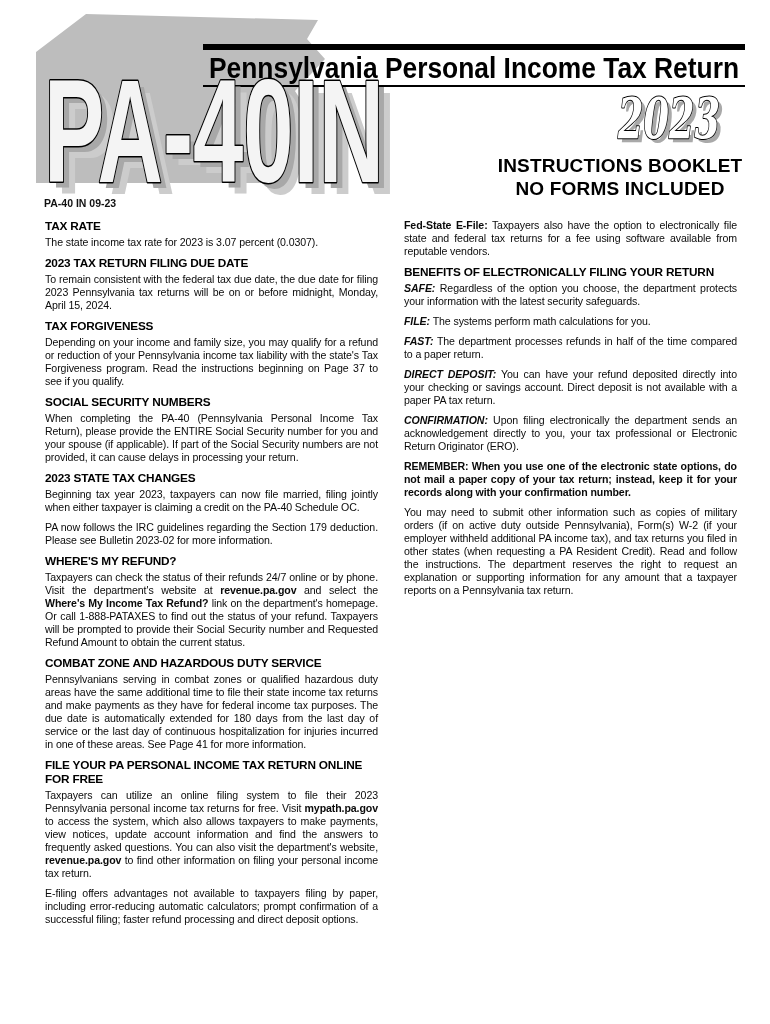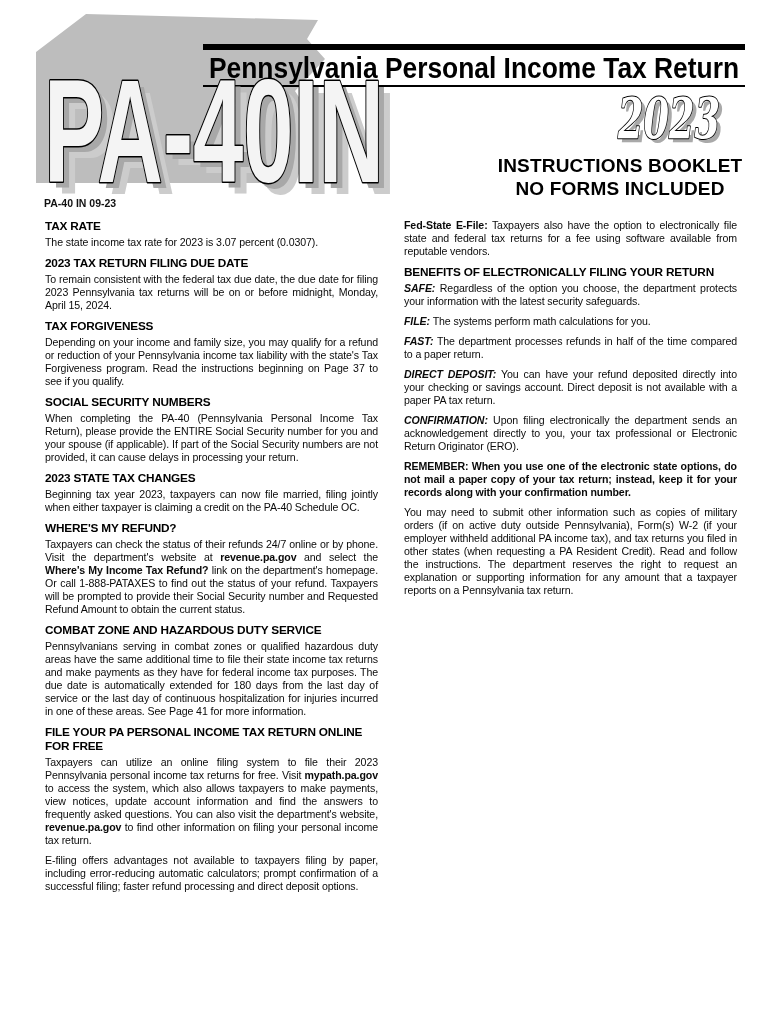--- a/index.html
+++ b/index.html
@@ -117,20 +117,21 @@
           <h2 class="sec-heading">TAX FORGIVENESS</h2>
           <p class="para"><span class="">Depending on your income and family size, you may qualify for a refund or reduction of your Pennsylvania income tax liability with the state's Tax Forgiveness program. Read the instructions beginning on Page 37 to see if you qualify.</span></p>
         </section>
         <section class="doc-section">
           <h2 class="sec-heading">SOCIAL SECURITY NUMBERS</h2>
           <p class="para"><span class="">When completing the PA-40 (Pennsylvania Personal Income Tax Return), please provide the ENTIRE Social Security number for you and your spouse (if applicable). If part of the Social Security numbers are not provided, it can cause delays in processing your return.</span></p>
         </section>
         <section class="doc-section">
           <h2 class="sec-heading">2023 STATE TAX CHANGES</h2>
           <p class="para"><span class="">Beginning tax year 2023, taxpayers can now file married, filing jointly when either taxpayer is claiming a credit on the PA-40 Schedule OC.</span></p>
+          <p class="para"><span class="">PA now follows the IRC guidelines regarding the Section 179 deduction. Please see Bulletin 2023-02 for more information.</span></p>
         </section>
         <section class="doc-section">
           <h2 class="sec-heading">WHERE'S MY REFUND?</h2>
           <p class="para"><span class="">Taxpayers can check the status of their refunds 24/7 online or by phone. Visit the department's website at </span><span class="b">revenue.pa.gov</span><span class=""> and select the </span><span class="b">Where's My Income Tax Refund?</span><span class=""> link on the department's homepage. Or call 1-888-PATAXES to find out the status of your refund. Taxpayers will be prompted to provide their Social Security number and Requested Refund Amount to obtain the current status.</span></p>
         </section>
         <section class="doc-section">
           <h2 class="sec-heading">COMBAT ZONE AND HAZARDOUS DUTY SERVICE</h2>
           <p class="para"><span class="">Pennsylvanians serving in combat zones or qualified hazardous duty areas have the same additional time to file their state income tax returns and make payments as they have for federal income tax purposes. The due date is automatically extended for 180 days from the last day of service or the last day of continuous hospitalization for injuries incurred in one of these areas. See Page 41 for more information.</span></p>
         </section>
         <section class="doc-section">

